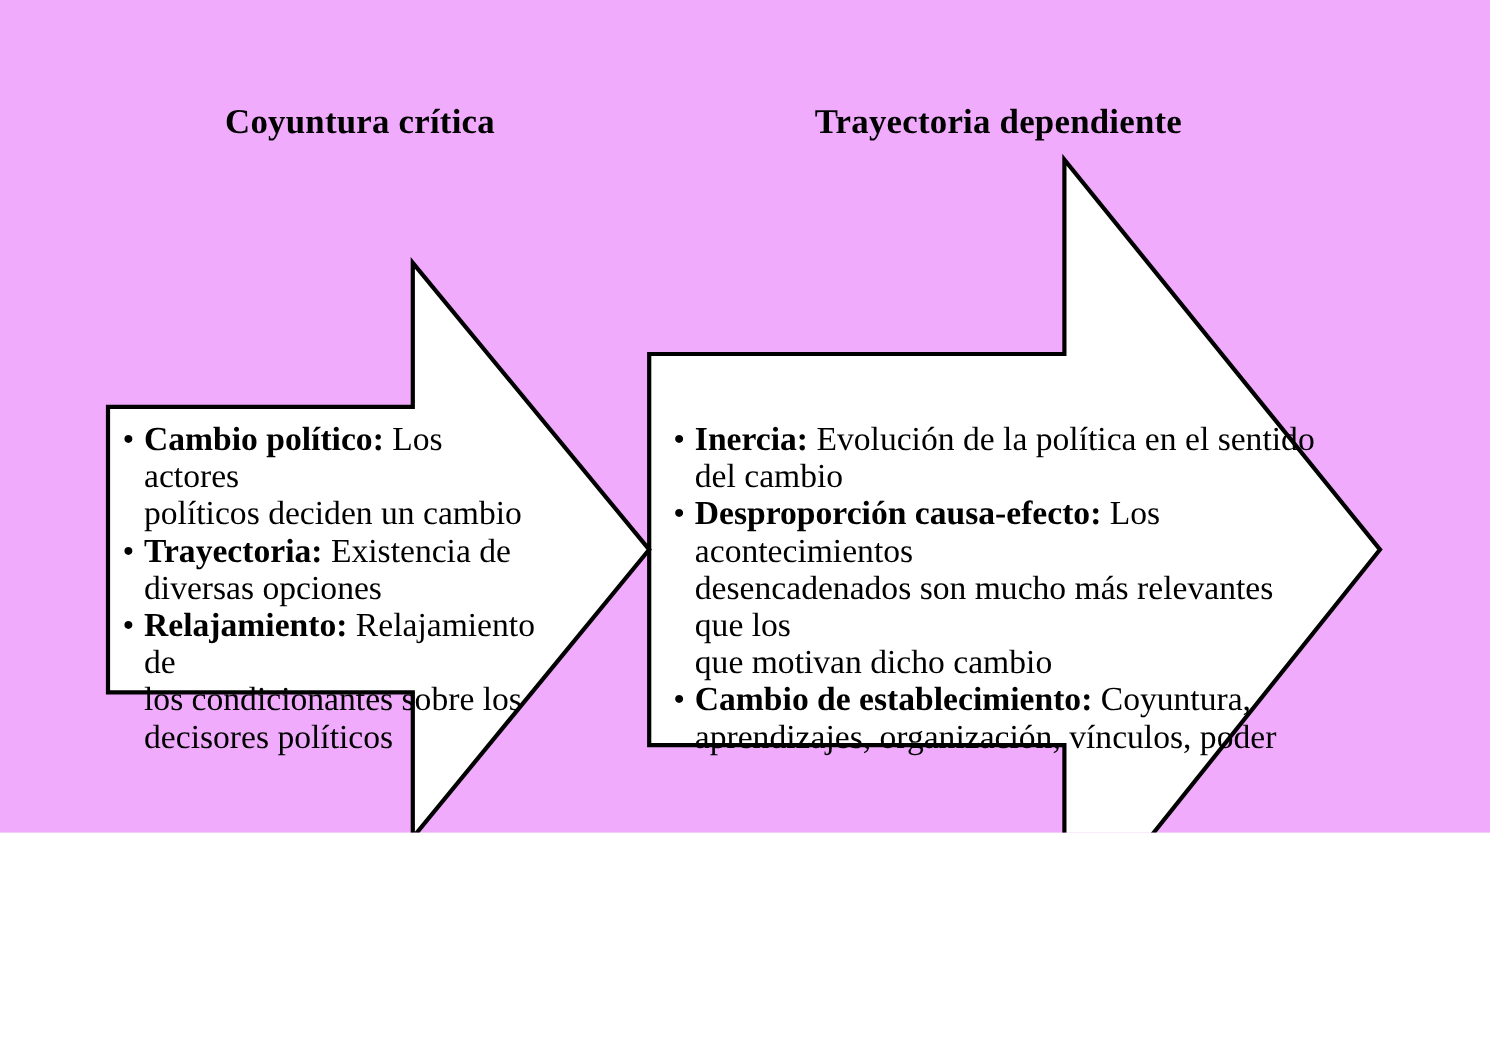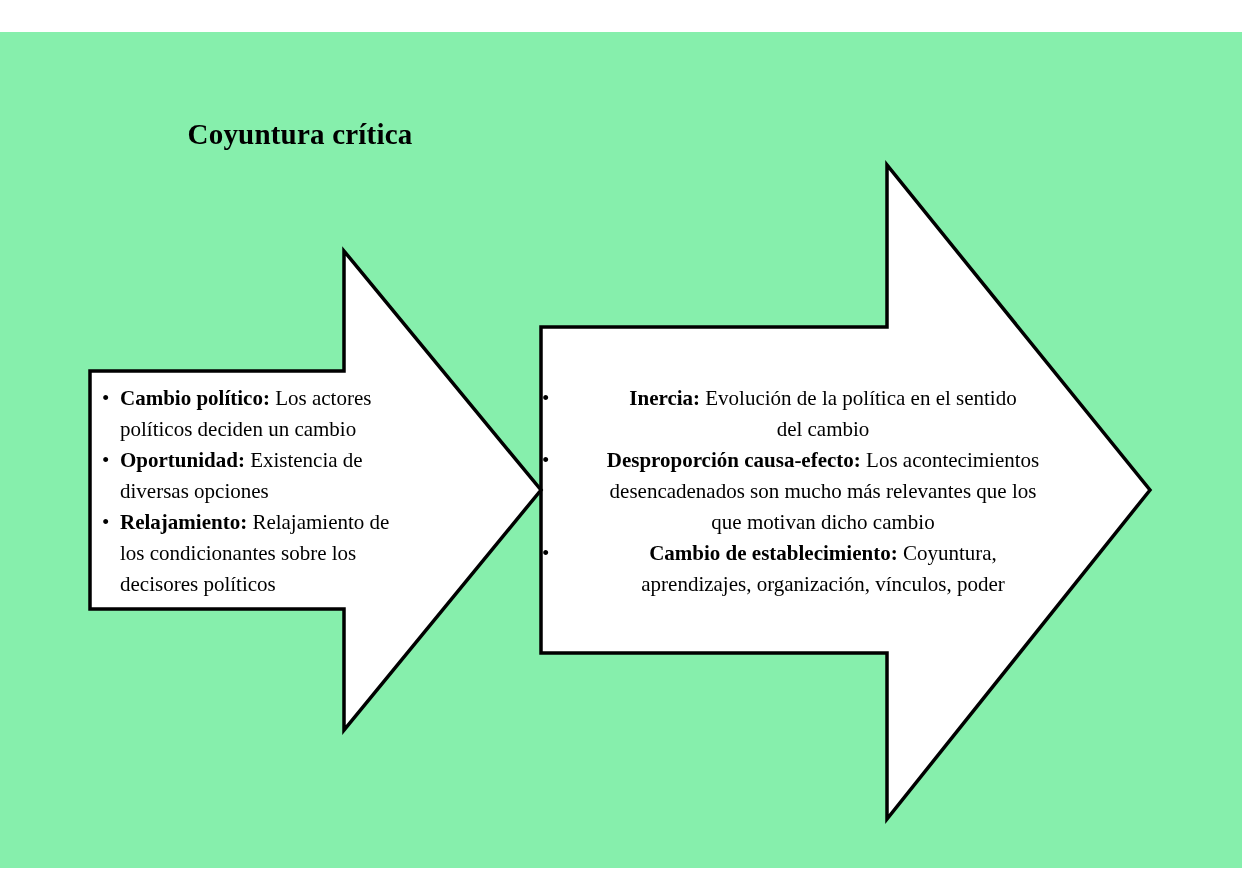--- a/index.html
+++ b/index.html
@@ -3,26 +3,25 @@
 <meta charset="utf-8">
 <style>
   html, body {
     margin: 0;
     padding: 0;
     background: #ffffff;
   }
   #canvas {
     position: relative;
     width: 1242px;
-    height: 836px;
-    background: #86efac;
+    height: 694px;
+    background: #f0abfc;
     font-family: "Liberation Serif", "DejaVu Serif", serif;
     color: #000000;
     overflow: hidden;
-    margin-top: 32px;
   }
   #arrow-svg {
     position: absolute;
     left: 0;
     top: 0;
     width: 1242px;
     height: 879px;
   }
   .arrow-title {
     position: absolute;
@@ -34,25 +33,25 @@
     font-weight: bold;
     letter-spacing: 0.2px;
   }
   #title-left  { left: 80px; }
   #title-right { left: 612px; }
   .bullet-list {
     position: absolute;
     list-style: none;
     margin: 0;
     padding: 0;
-    font-size: 21px;
+    font-size: 28px;
     line-height: 31px;
   }
   #list-left  { left: 101px; top: 351px; width: 348px; }
-  #list-right { left: 541px; top: 351px; width: 545px; text-align: center; }
+  #list-right { left: 560px; top: 351px; width: 545px; }
   .bullet-list li {
     position: relative;
     padding-left: 19px;
     margin: 0;
   }
   .bullet-list li::before {
     content: "\2022";
     position: absolute;
     left: 1px;
     top: 0;
@@ -65,25 +64,26 @@
 
 <div id="canvas">
 
   <svg id="arrow-svg" viewBox="0 0 1242 879" xmlns="http://www.w3.org/2000/svg">
     <polygon points="541,295 887,295 887,133 1150,458 887,787 887,621 541,621" fill="#ffffff" stroke-width="3.5" stroke-linejoin="miter" stroke="#000000"></polygon>
     <polygon points="90,339 344,339 344,219 541,458 344,698 344,577 90,577" fill="#ffffff" stroke-width="3.5" stroke-linejoin="miter" stroke="#000000"></polygon>
   </svg>
 
   <div id="title-left" class="arrow-title">Coyuntura crítica</div>
 
+  <div id="title-right" class="arrow-title">Trayectoria dependiente</div>
 
   <ul id="list-left" class="bullet-list">
     <li><span class="lead">Cambio político:</span> <span>Los actores
 políticos deciden un cambio</span></li>
-    <li><span class="lead">Oportunidad:</span> <span>Existencia de
+    <li><span class="lead">Trayectoria:</span> <span>Existencia de
 diversas opciones</span></li>
     <li><span class="lead">Relajamiento:</span> <span>Relajamiento de
 los condicionantes sobre los
 decisores políticos</span></li>
   </ul>
 
   <ul id="list-right" class="bullet-list">
     <li><span class="lead">Inercia:</span> <span>Evolución de la política en el sentido
 del cambio</span></li>
     <li><span class="lead">Desproporción causa-efecto:</span> <span>Los acontecimientos

